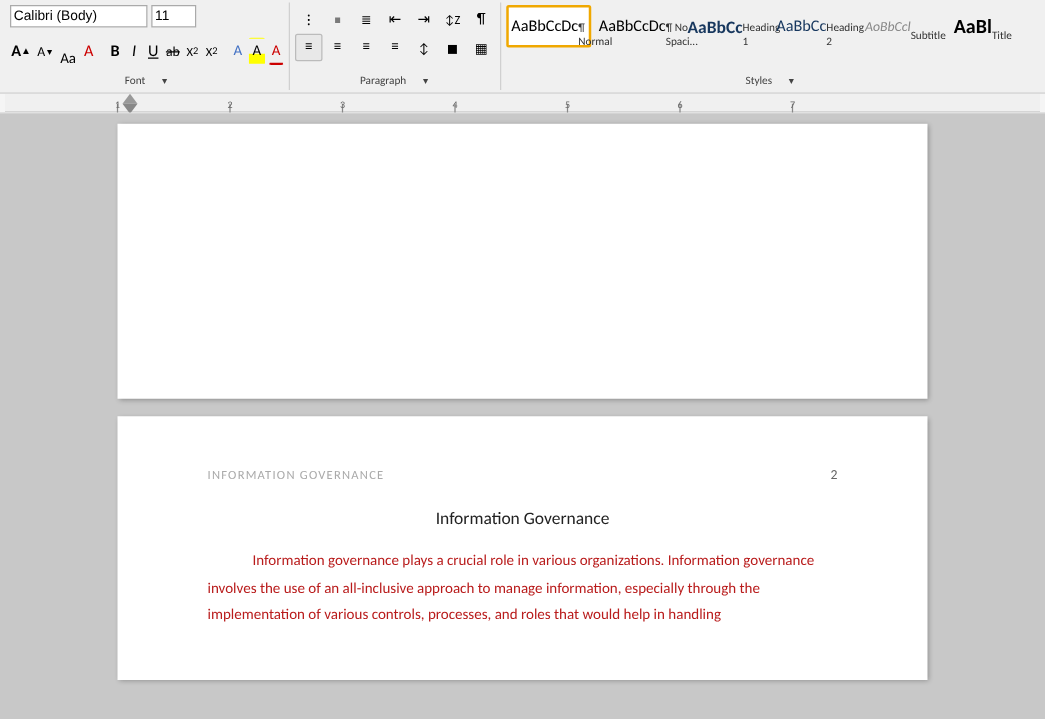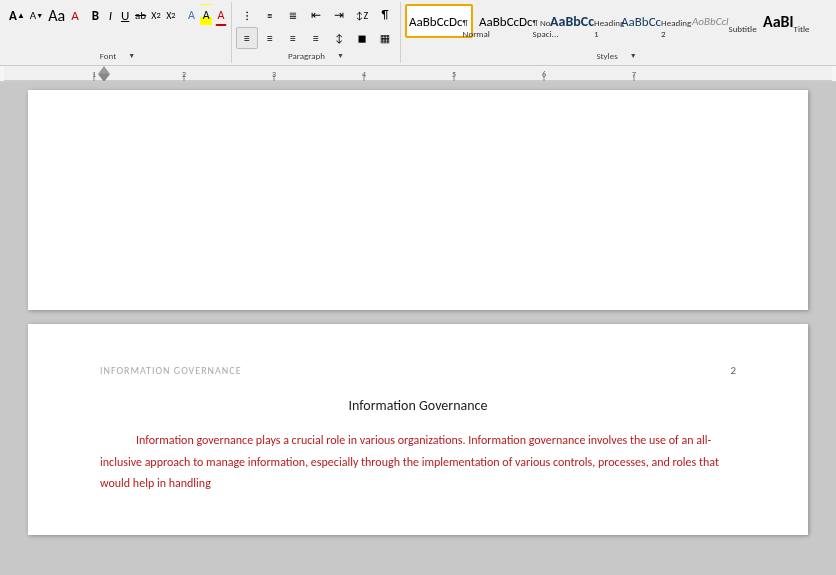--- a/index.html
+++ b/index.html
@@ -132,21 +132,21 @@
       overflow-y: auto;
       height: calc(575px - 62px - 16px - 20px);
       display: flex;
       flex-direction: column;
       gap: 14px;
       padding-top: 8px;
     }
 
     .page {
       background: white;
-      width: 780px;
+      width: 648px;
       margin: 0 auto;
       box-shadow: 1px 1px 4px rgba(0,0,0,0.3);
     }
 
     .page-blank {
       height: 220px;
     }
 
     .page-content {
       padding: 40px 72px;
@@ -182,30 +182,34 @@
       line-height: 1.8;
       text-indent: 36px;
     }
   </style>
 </head>
 <body>
 
 <div class="toolbar">
 
   <div class="font-section">
+    <div class="font-row">
+      <input class="font-input font-name-input" type="text" value="Calibri (Body)" style="">
+      <input class="font-input font-size-input" type="text" value="11" style="">
+    </div>
     <div class="font-row">
       <div class="btn-icon">
           <span style="font-size:13px;font-weight:bold;">A</span>
           <span style="font-size:8px;">▲</span>
         </div>
       <div class="btn-icon">
           <span style="font-size:11px;">A</span>
           <span style="font-size:7px;">▼</span>
         </div>
-      <div class="btn-icon" style="font-size:16px;">Aa</div>
+      <div class="btn-icon" style="font-size:12px;margin-top:12px;">Aa</div>
       <div class="btn-icon" style="font-size:13px; color:#c00;">A</div>
       &nbsp;
       <div class="btn-icon" style="font-weight:bold; font-size:13px;">B</div>
       <div class="btn-icon" style="font-style:italic; font-size:13px;">I</div>
       <div class="btn-icon" style="text-decoration:underline; font-size:13px;">U</div>
       <div class="btn-icon" style="text-decoration:line-through; font-size:11px;">ab</div>
       <div class="btn-icon" style="font-size:10px;">X<sub>2</sub></div>
       <div class="btn-icon" style="font-size:10px;">X<sup>2</sup></div>
       &nbsp;
       <div class="btn-icon" style="font-size:12px; color:#4472c4;">A</div>

